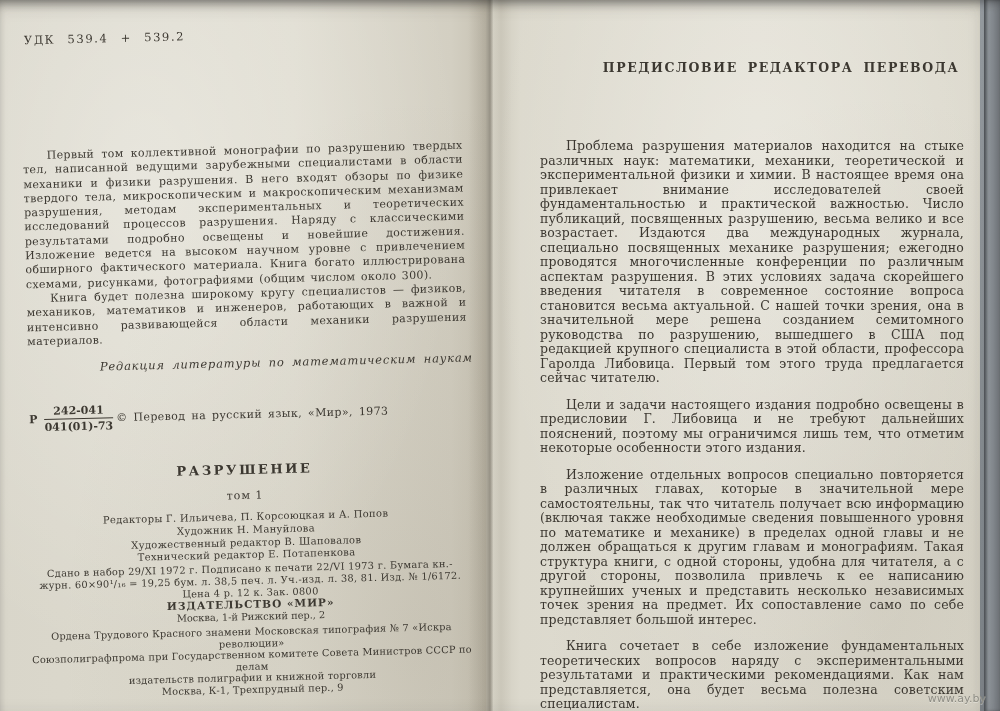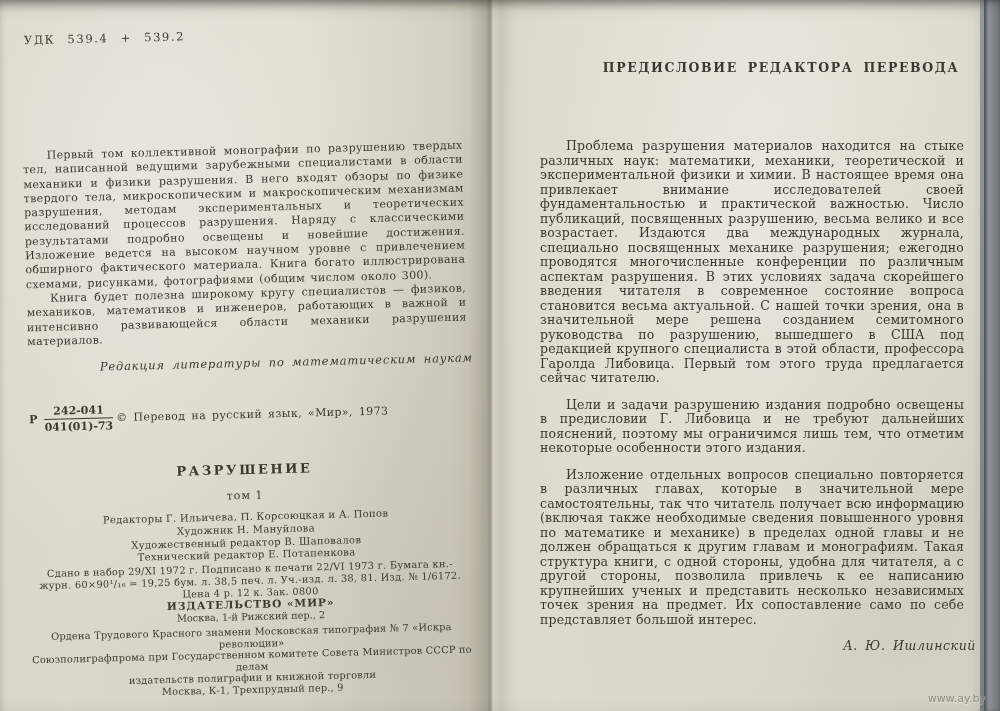--- a/index.html
+++ b/index.html
@@ -144,22 +144,23 @@
       </div>
 
     </div>
   </div>
 
   <div class="page page-right">
     <div class="preface-heading">ПРЕДИСЛОВИЕ РЕДАКТОРА ПЕРЕВОДА</div>
 
     <div class="preface-body">
       <p>Проблема разрушения материалов находится на стыке различных наук: математики, механики, теоретической и экспериментальной физики и химии. В настоящее время она привлекает внимание исследователей своей фундаментальностью и практической важностью. Число публикаций, посвященных разрушению, весьма велико и все возрастает. Издаются два международных журнала, специально посвященных механике разрушения; ежегодно проводятся многочисленные конференции по различным аспектам разрушения. В этих условиях задача скорейшего введения читателя в современное состояние вопроса становится весьма актуальной. С нашей точки зрения, она в значительной мере решена созданием семитомного руководства по разрушению, вышедшего в США под редакцией крупного специалиста в этой области, профессора Гаролда Либовица. Первый том этого труда предлагается сейчас читателю.</p>
-      <p>Цели и задачи разрушению издания подробно освещены в предисловии Г. Либовица и не требуют дальнейших пояснений, поэтому мы ограничимся лишь тем, что отметим некоторые особенности этого издания.</p>
+      <p>Цели и задачи настоящего издания подробно освещены в предисловии Г. Либовица и не требуют дальнейших пояснений, поэтому мы ограничимся лишь тем, что отметим некоторые особенности этого издания.</p>
       <p>Изложение отдельных вопросов специально повторяется в различных главах, которые в значительной мере самостоятельны, так что читатель получает всю информацию (включая также необходимые сведения повышенного уровня по математике и механике) в пределах одной главы и не должен обращаться к другим главам и монографиям. Такая структура книги, с одной стороны, удобна для читателя, а с другой стороны, позволила привлечь к ее написанию крупнейших ученых и представить несколько независимых точек зрения на предмет. Их сопоставление само по себе представляет большой интерес.</p>
+      <p>Книга сочетает в себе изложение фундаментальных теоретических вопросов наряду с экспериментальными результатами и практическими рекомендациями. Как нам представляется, она будет весьма полезна советским специалистам.</p>
       <div class="signature">А. Ю. Ишлинский</div>
     </div>
   </div>
 
   <div id="gutter"></div>
   <div id="edge-strip"></div>
   <div id="vignette"></div>
   <div id="watermark">www.ay.by</div>
 
 </div>

